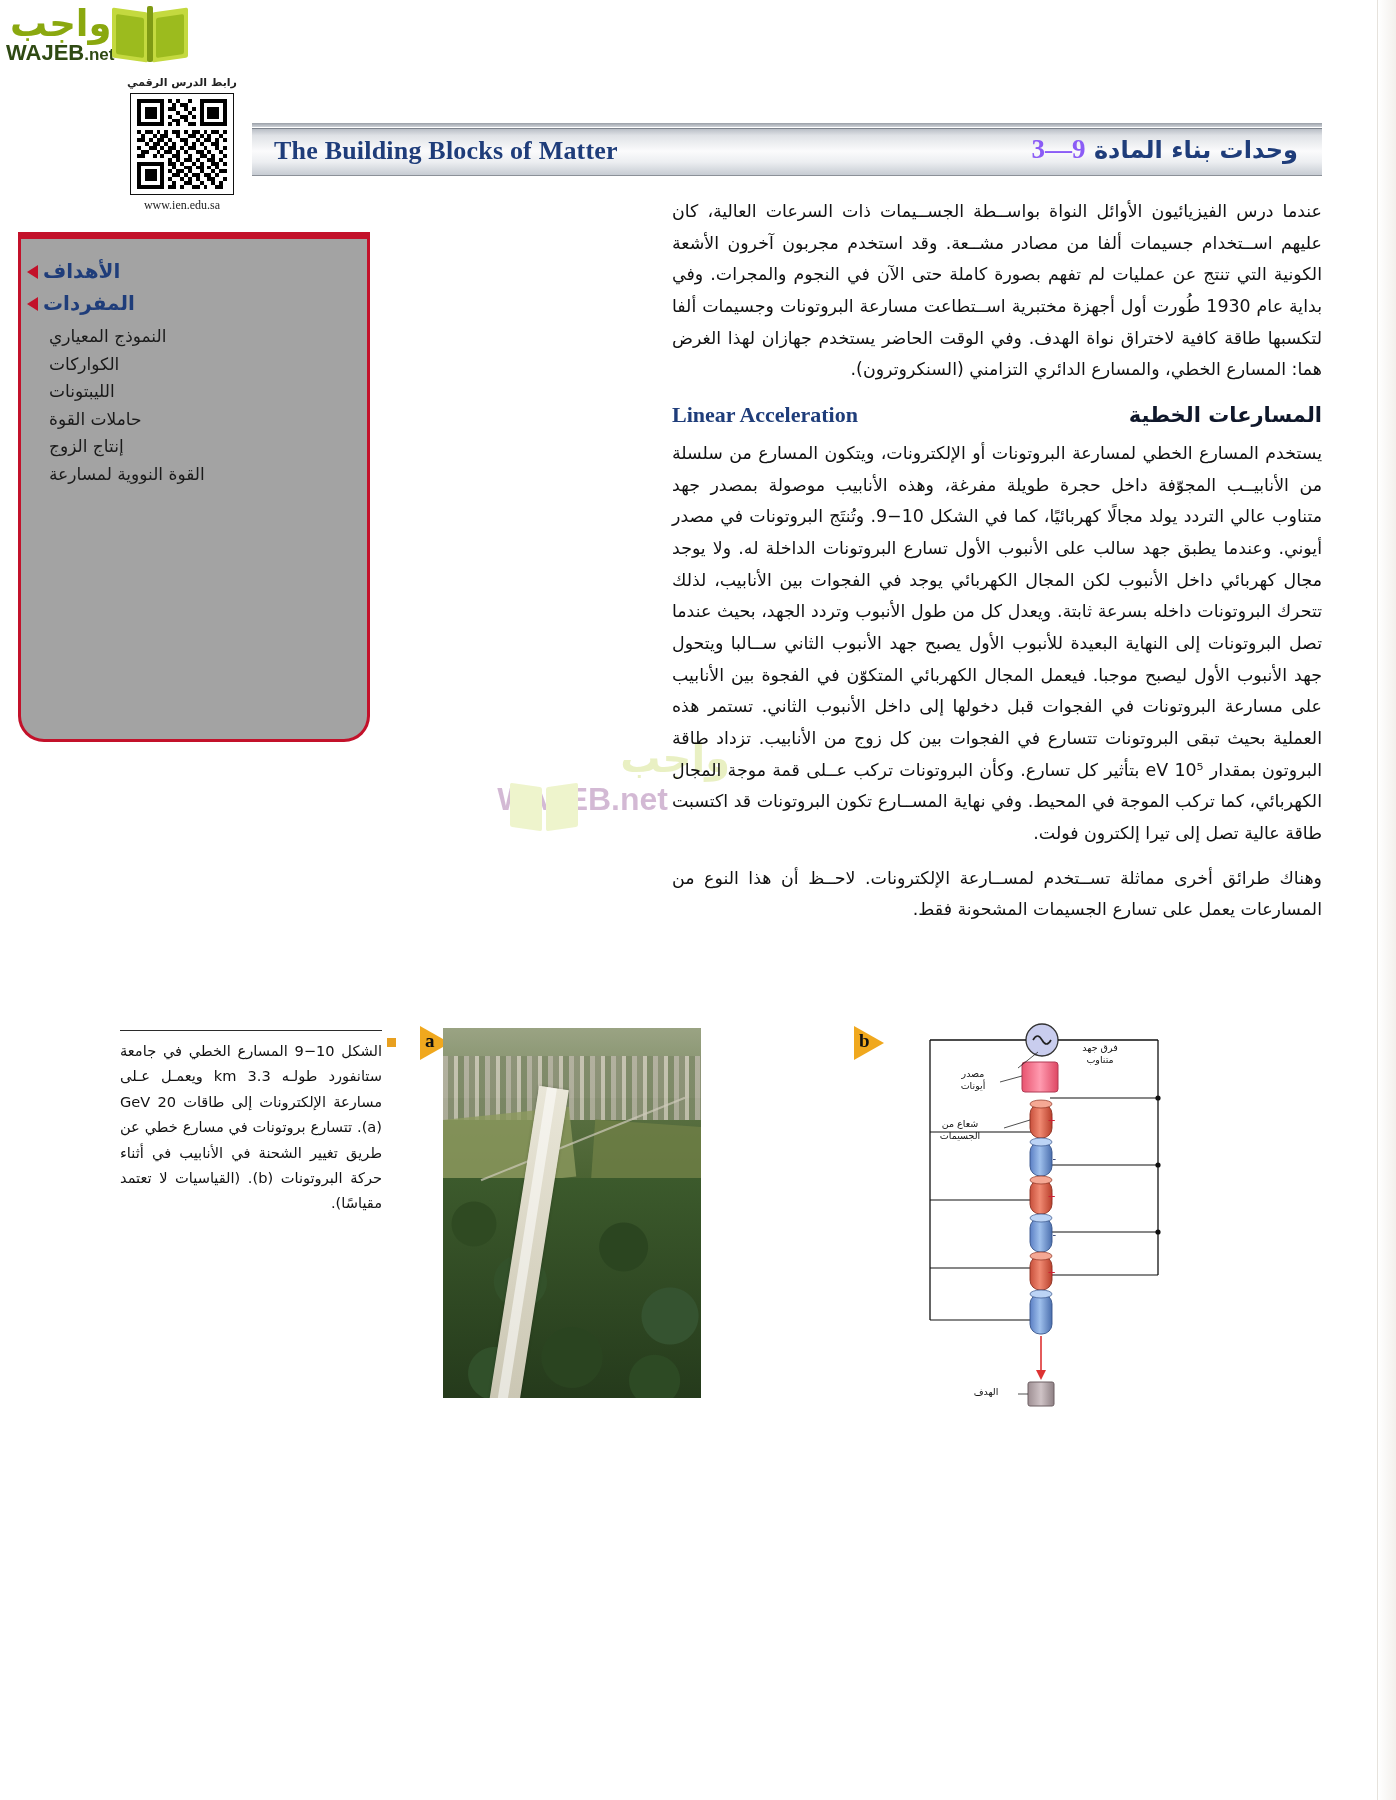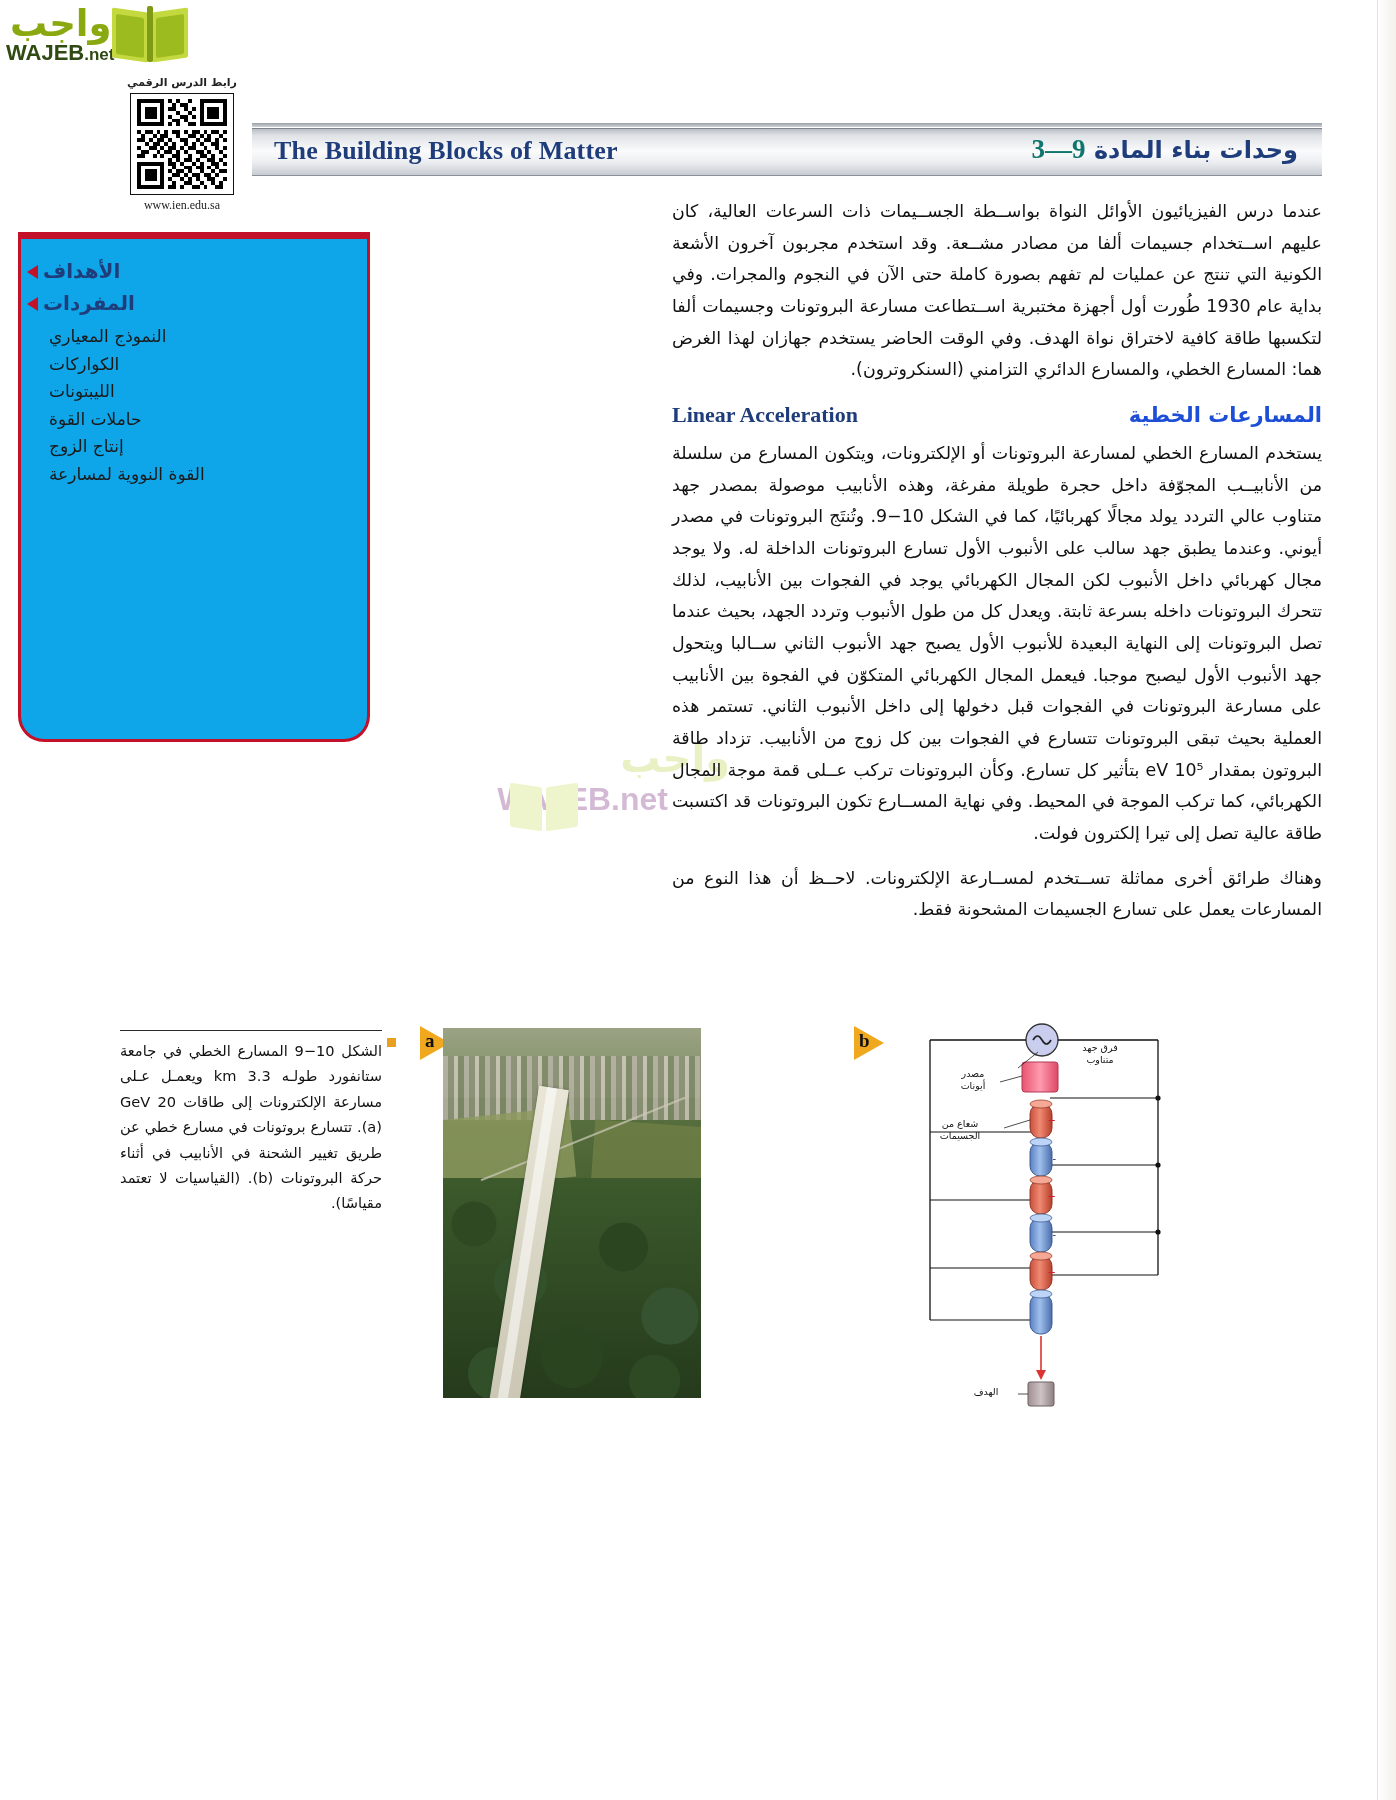--- a/index.html
+++ b/index.html
@@ -87,28 +87,28 @@
   .hdr-en{
     position:absolute;left:22px;top:16px;
     font-family:"Liberation Serif", serif;font-weight:bold;font-size:26px;
     color:#1f3d7a;letter-spacing:.2px;direction:ltr;
   }
   .hdr-ar{
     position:absolute;right:24px;top:14px;
     font-family:"DejaVu Sans", sans-serif;font-weight:bold;font-size:24px;
     color:#1f3d7a;direction:rtl;white-space:nowrap;
   }
-  .hdr-num{color:#0f766e;font-family:"Liberation Serif",serif;font-size:27px;font-weight:bold;}
+  .hdr-num{color:#8b5cf6;font-family:"Liberation Serif",serif;font-size:27px;font-weight:bold;}
 
   
   .side{
     position:absolute;left:18px;top:232px;width:352px;height:510px;
     border:3px solid #c3112a;border-radius:0 0 26px 26px;
     border-top-width:7px;
-    box-sizing:border-box;background:#0ea5e9;
+    box-sizing:border-box;background:#a3a3a3;
   }
   .side-inner{padding:14px 26px 10px 22px;direction:rtl;}
   .side-h{
     font-family:"DejaVu Sans", sans-serif;font-weight:bold;font-size:20px;
     color:#1f3d7a;text-align:left;margin:6px 0 8px 0;position:relative;
   }
   .side-h .tri{
     position:absolute;left:-16px;top:6px;width:0;height:0;
     border-top:7px solid transparent;border-bottom:7px solid transparent;
     border-right:11px solid #c3112a;
@@ -137,21 +137,21 @@
     font-family:"DejaVu Sans", sans-serif;
     font-size:17.4px;line-height:1.82;color:#111;
     text-align:justify;margin:0 0 13px 0;
   }
   .col p.tight{margin-bottom:11px;}
   .sec-head{
     display:flex;align-items:baseline;justify-content:space-between;
     margin:16px 0 10px 0;
   }
   .sec-ar{
-    font-family:"DejaVu Sans", sans-serif;font-weight:bold;font-size:21px;color:#1d4ed8;
+    font-family:"DejaVu Sans", sans-serif;font-weight:bold;font-size:21px;color:#0f172a;
   }
   .sec-en{
     font-family:"Liberation Serif", serif;font-weight:bold;font-size:22px;color:#1f3d7a;
     direction:ltr;
   }
 
   
   .cap{
     position:absolute;left:120px;top:1030px;width:262px;direction:rtl;
   }

